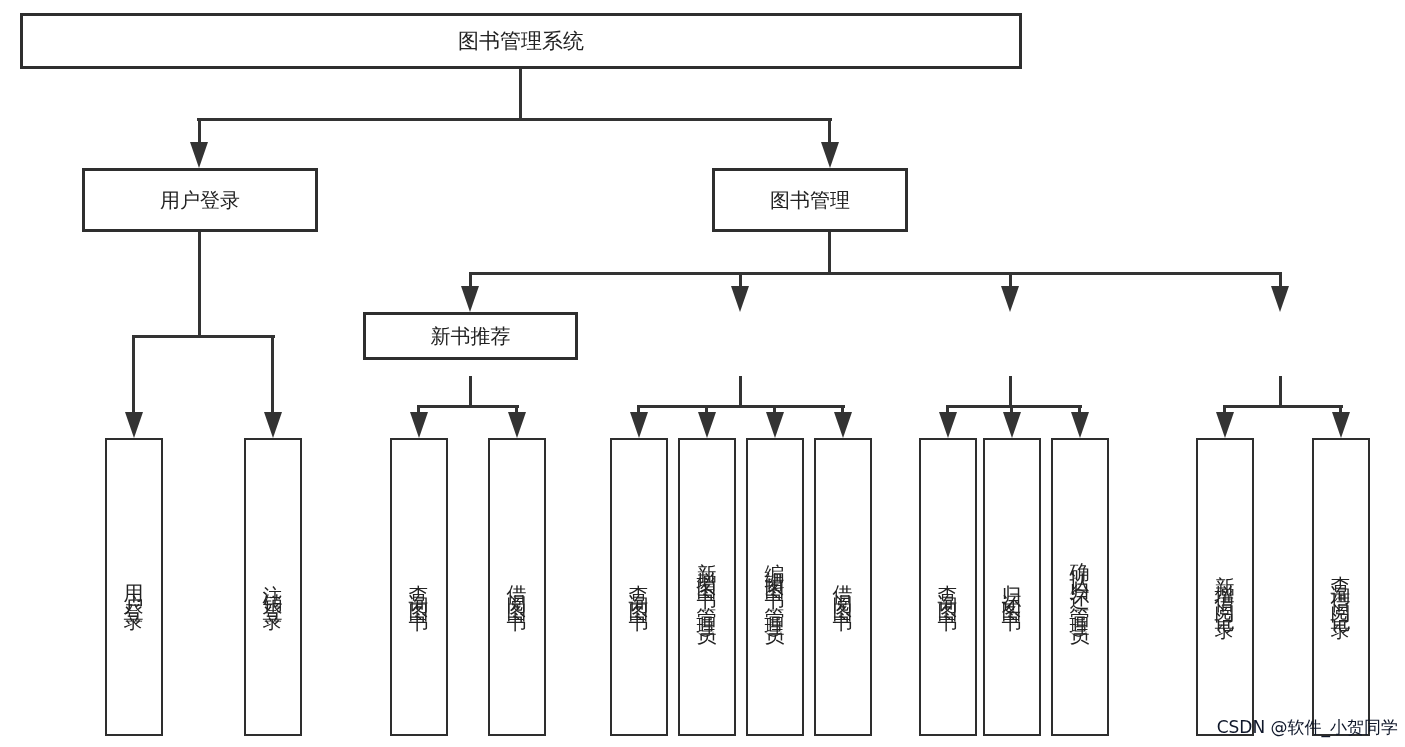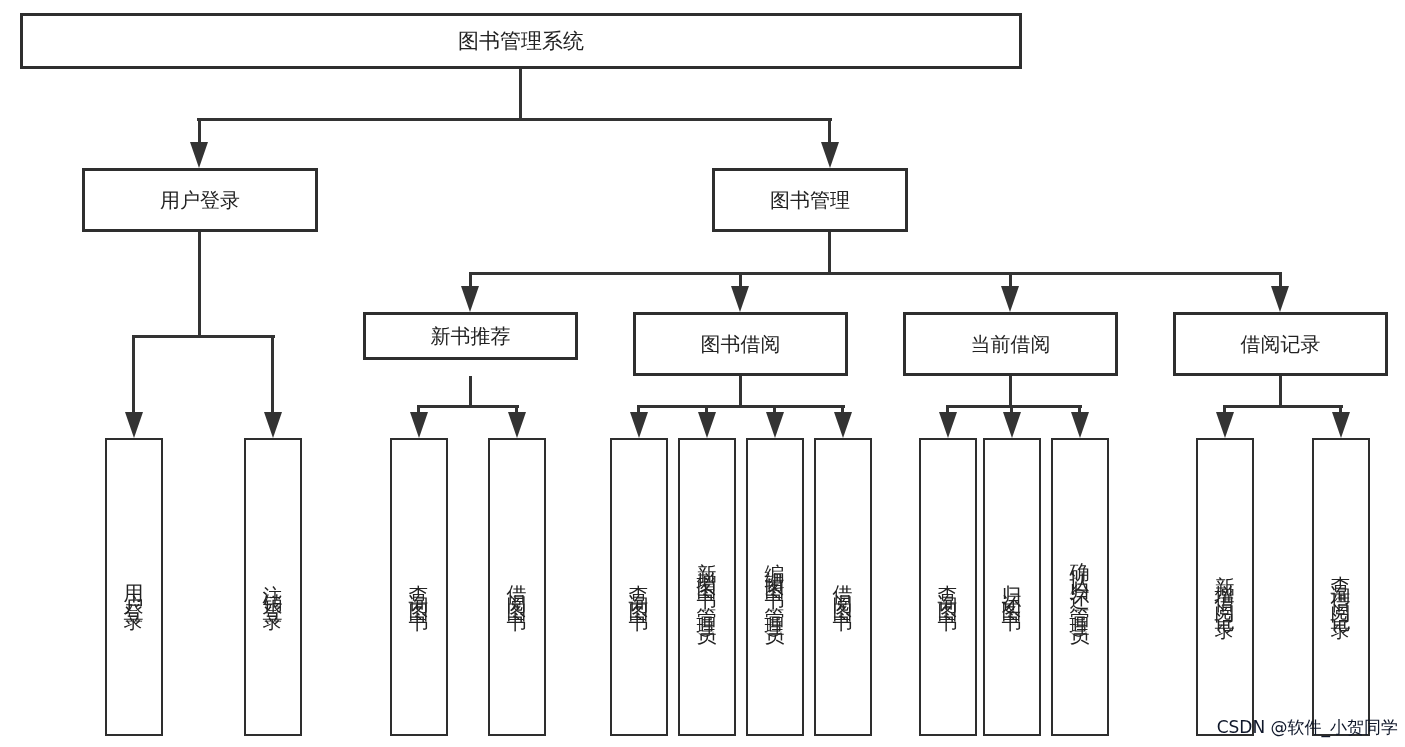--- a/index.html
+++ b/index.html
@@ -66,29 +66,20 @@
   <div class="box" style="left:82px; top:168px; width:236px; height:64px;">
     <span class="node-label">用户登录</span>
   </div>
 
   <div class="box" style="left:712px; top:168px; width:196px; height:64px;">
     <span class="node-label">图书管理</span>
   </div>
 
   <div class="box" style="left:363px; top:312px; width:215px; height:48px;">
     <span class="node-label">新书推荐</span>
-  </div>
-  <div class="box" style="left:633px; top:312px; width:215px; height:64px;">
-    <span class="node-label">图书借阅</span>
-  </div>
-  <div class="box" style="left:903px; top:312px; width:215px; height:64px;">
-    <span class="node-label">当前借阅</span>
-  </div>
-  <div class="box" style="left:1173px; top:312px; width:215px; height:64px;">
-    <span class="node-label">借阅记录</span>
   </div>
 
   <div class="box leaf" style="left:105px; top:438px; width:58px; height:298px;">
     <span class="leaf-label">用户登录</span>
   </div>
   <div class="box leaf" style="left:244px; top:438px; width:58px; height:298px;">
     <span class="leaf-label">注销登录</span>
   </div>
 
   <div class="box leaf" style="left:390px; top:438px; width:58px; height:298px;">

